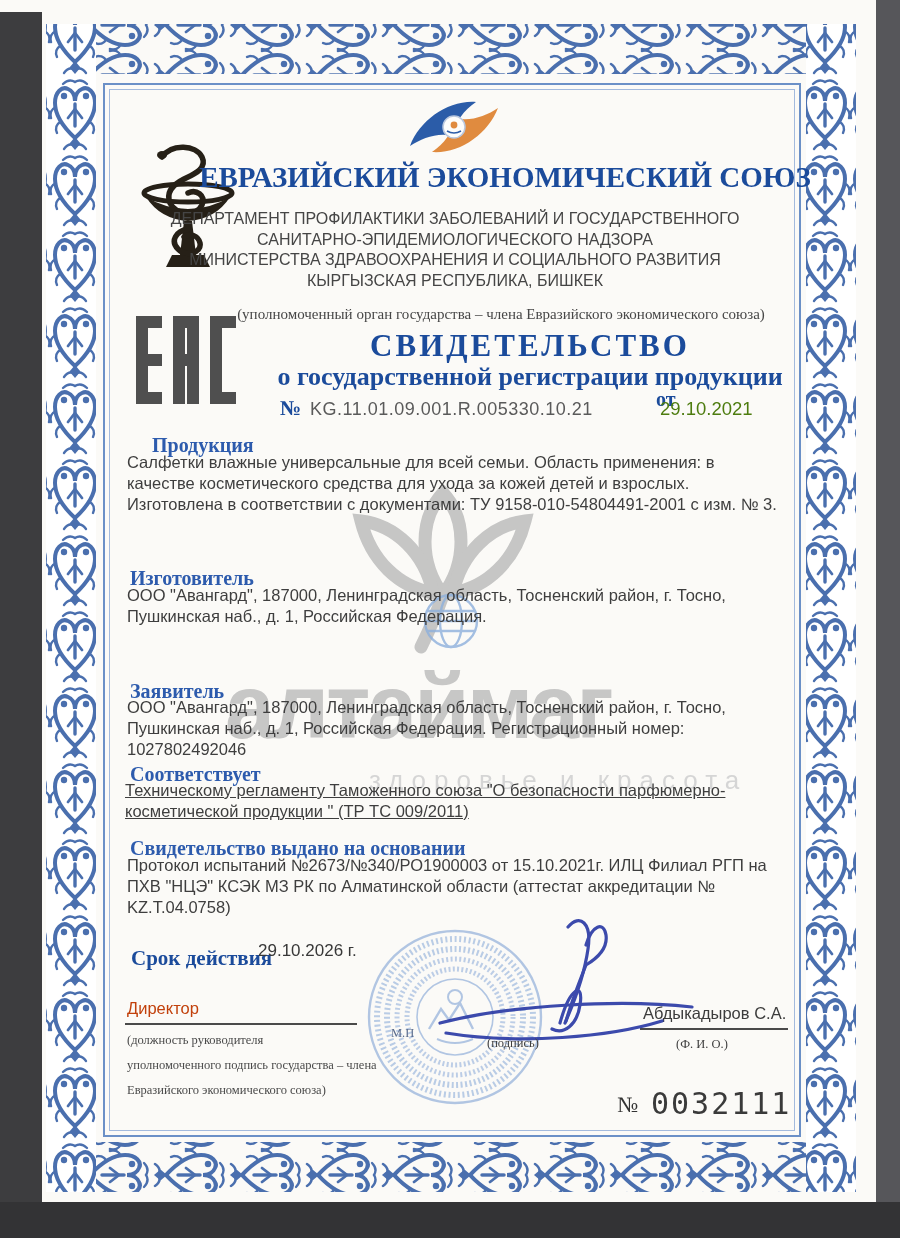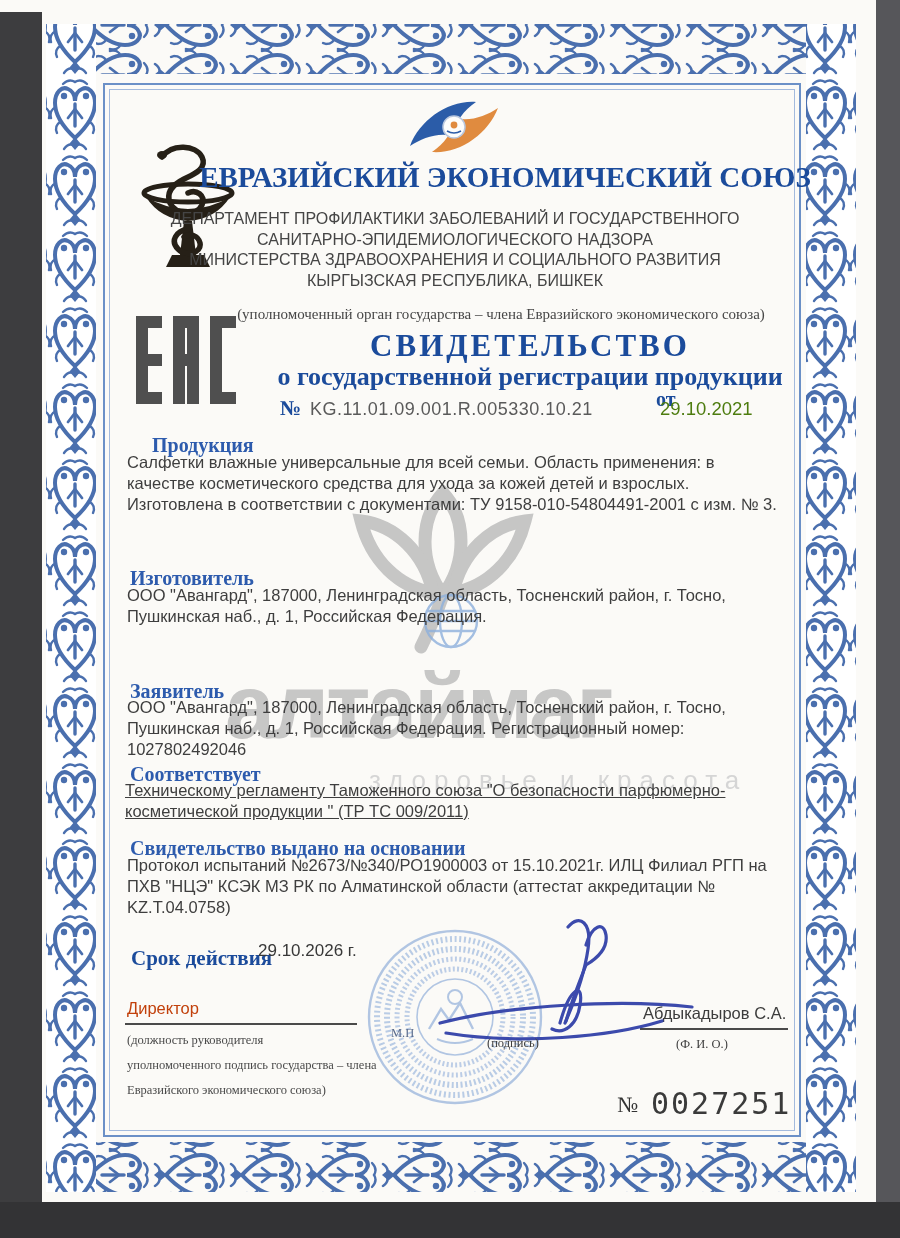--- a/index.html
+++ b/index.html
@@ -205,15 +205,15 @@
       <path d="M140,108 C150,72 164,66 160,90 C157,110 144,120 132,114"></path>
     </g>
   </svg>
   <div class="abs serif" style="left:487px;top:1036px;font-size:12.5px;color:#3f3f3f;z-index:6;">(подпись)</div>
 
   <div class="abs z5" style="left:643px;top:1004px;font-size:16.5px;color:#3c3c3c;">Абдыкадыров С.А.</div>
   <div class="rule" style="left:640px;top:1028px;width:148px;"></div>
   <div class="abs serif z5" style="left:676px;top:1037px;font-size:12.5px;color:#3f3f3f;">(Ф. И. О.)</div>
 
   <div class="abs serif z5" style="left:617px;top:1092px;font-size:22px;color:#333;">№</div>
-  <div id="serial-digits" class="abs z5" style="left:651px;top:1086px;">0027251</div>
+  <div id="serial-digits" class="abs z5" style="left:651px;top:1086px;">0032111</div>
 
 </div>
 
 </body></html>

